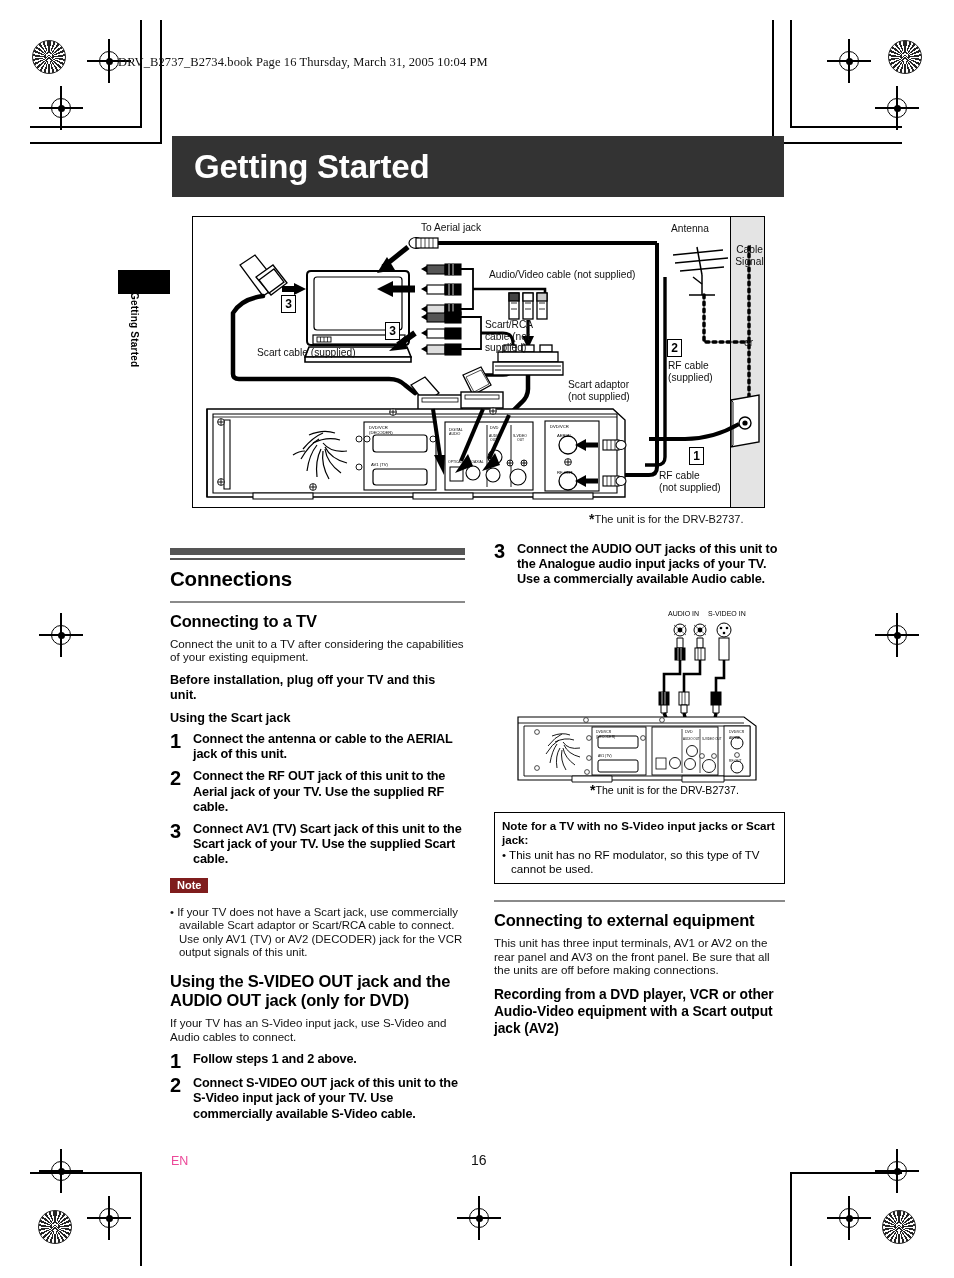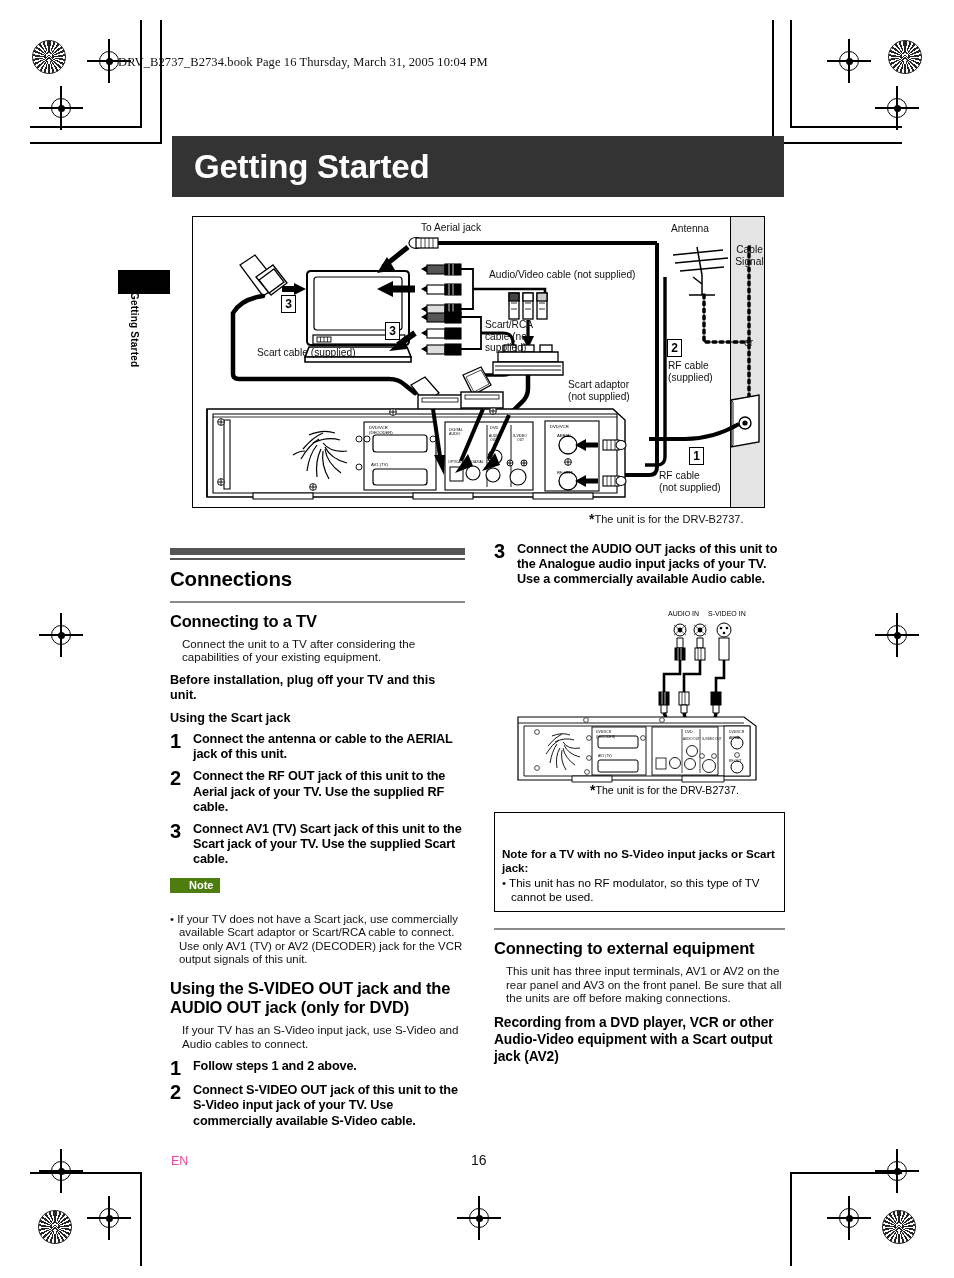--- a/index.html
+++ b/index.html
@@ -91,41 +91,41 @@
 
   
   .colL { position:absolute; left:170px; top:548px; width:295px; }
   .colR { position:absolute; left:494px; top:542px; width:291px; }
 
   .rule-thick { height:7px; background:#555; margin-bottom:3px; }
   .rule-thin  { height:2.2px; background:#555; }
   .h1 { font-size:20.5px; font-weight:bold; margin:7px 0 10px 0; letter-spacing:-.2px; }
   .rule-sub { height:1.6px; background:#8a8a8a; margin:0 0 9px 0; }
   .h2 { font-size:16.5px; font-weight:bold; margin:0 0 6px 0; letter-spacing:-.2px; }
-  .body { font-size:11.6px; line-height:13.6px; color:#111; margin:0 0 9px 12px; }
+  .body { font-size:11.6px; line-height:13.6px; color:#111; margin:0 0 9px 0; }
   .h3 { font-size:12.6px; font-weight:bold; line-height:15px; margin:0 0 8px 0; }
   .h3b { font-size:13.8px; font-weight:bold; line-height:17px; margin:0 0 6px 0; letter-spacing:-.1px; }
 
   .step { display:flex; margin:0 0 7px 0; }
   .stepnum {
     font-size:20px; font-weight:bold; width:23px; flex:0 0 23px;
     line-height:16px; padding-top:1px;
   }
   .steptxt { font-size:12.7px; font-weight:bold; line-height:15.2px; letter-spacing:-.15px; }
 
   .notebadge {
-    display:inline-block; background:#4d7c0f; color:#fff;
-    font-size:11px; font-weight:bold; padding:1px 7px 2px 19px; margin-bottom:20px;
+    display:inline-block; background:#7f1d1d; color:#fff;
+    font-size:11px; font-weight:bold; padding:1px 7px 2px 7px; margin-bottom:13px;
   }
   .bullet { font-size:11.4px; line-height:13.6px; color:#111; padding-left:9px; text-indent:-9px; }
 
   .notebox {
     border:1.5px solid #000; padding:6px 7px 8px 7px; margin:6px 0 14px 0;
   }
-  .notebox .nb-title { font-size:11.6px; font-weight:bold; line-height:13.6px;margin-top:28px; }
+  .notebox .nb-title { font-size:11.6px; font-weight:bold; line-height:13.6px; }
   .notebox .nb-body { font-size:11.6px; line-height:13.6px; padding-left:9px; text-indent:-9px; margin-top:2px;}
 
   
   .diagram2 { position:absolute; left:512px; top:612px; width:272px; height:178px; }
   .footnote2 { position:absolute; left:590px; top:782px; font-size:10.6px; }
   .footnote2 .ast { font-size:14px; vertical-align:-1px; font-weight:bold; }
 
   
   .foot-en { position:absolute; left:171px; top:1154px; font-size:12.5px; color:#ec4899; }
   .foot-pg { position:absolute; left:471px; top:1152px; font-size:14px; color:#111; }

